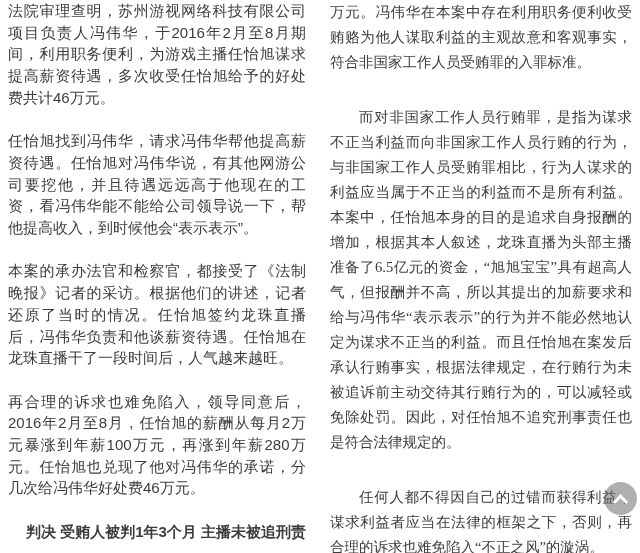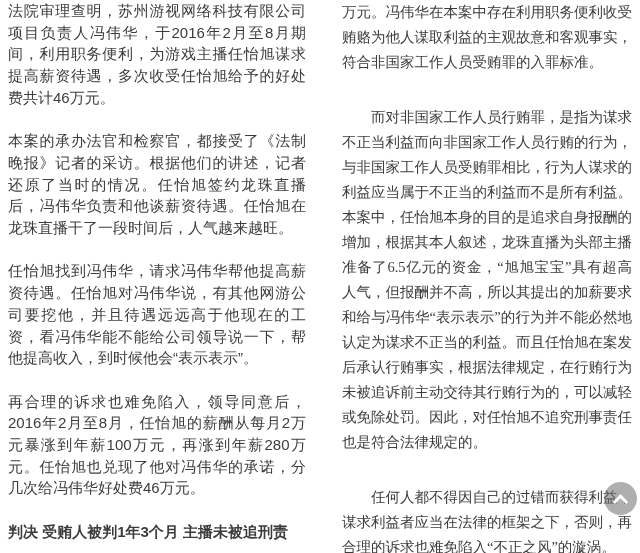--- a/index.html
+++ b/index.html
@@ -31,32 +31,32 @@
   .col-right {
     left: 330px;
     width: 302px;
     font-size: 14.5px;
     line-height: 25px;
   }
   .col-left p {
     margin: 0 0 21.7px 0;
   }
   .col-right p {
-    margin: 0 0 30px 12px;
+    margin: 0 0 30px 0;
   }
   .col-right p.indented {
     text-indent: 2em;
     font-family: Liberation Serif, serif;
   }
   .subheading {
     font-weight: bold;
     color: #3c3c3c;
     font-size: 15px;
     line-height: 21.7px;
-    text-align: left;
+    text-align: right;
   }
   .back-to-top {
     position: absolute;
     left: 604px;
     top: 482px;
     width: 33px;
     height: 33px;
     border-radius: 50%;
     background: rgba(110, 110, 110, 0.55);
     border: none;
@@ -76,22 +76,22 @@
     margin-top: 4px;
   }
 </style>
 </head>
 <body>
 
 <div class="page">
 
   <div class="column col-left">
     <p>法院审理查明，苏州游视网络科技有限公司项目负责人冯伟华，于2016年2月至8月期间，利用职务便利，为游戏主播任怡旭谋求提高薪资待遇，多次收受任怡旭给予的好处费共计46万元。</p>
+    <p>任怡旭找到冯伟华，请求冯伟华帮他提高薪资待遇。任怡旭对冯伟华说，有其他网游公司要挖他，并且待遇远远高于他现在的工资，看冯伟华能不能给公司领导说一下，帮他提高收入，到时候他会“表示表示”。</p>
     <p>本案的承办法官和检察官，都接受了《法制晚报》记者的采访。根据他们的讲述，记者还原了当时的情况。任怡旭签约龙珠直播后，冯伟华负责和他谈薪资待遇。任怡旭在龙珠直播干了一段时间后，人气越来越旺。</p>
-    <p>任怡旭找到冯伟华，请求冯伟华帮他提高薪资待遇。任怡旭对冯伟华说，有其他网游公司要挖他，并且待遇远远高于他现在的工资，看冯伟华能不能给公司领导说一下，帮他提高收入，到时候他会“表示表示”。</p>
     <p>再合理的诉求也难免陷入，领导同意后，2016年2月至8月，任怡旭的薪酬从每月2万元暴涨到年薪100万元，再涨到年薪280万元。任怡旭也兑现了他对冯伟华的承诺，分几次给冯伟华好处费46万元。</p>
     <div class="subheading">判决 受贿人被判1年3个月 主播未被追刑责</div>
   </div>
 
   <div class="column col-right">
     <p>万元。冯伟华在本案中存在利用职务便利收受贿赂为他人谋取利益的主观故意和客观事实，符合非国家工作人员受贿罪的入罪标准。</p>
     <p class="indented">而对非国家工作人员行贿罪，是指为谋求不正当利益而向非国家工作人员行贿的行为，与非国家工作人员受贿罪相比，行为人谋求的利益应当属于不正当的利益而不是所有利益。本案中，任怡旭本身的目的是追求自身报酬的增加，根据其本人叙述，龙珠直播为头部主播准备了6.5亿元的资金，“旭旭宝宝”具有超高人气，但报酬并不高，所以其提出的加薪要求和给与冯伟华“表示表示”的行为并不能必然地认定为谋求不正当的利益。而且任怡旭在案发后承认行贿事实，根据法律规定，在行贿行为未被追诉前主动交待其行贿行为的，可以减轻或免除处罚。因此，对任怡旭不追究刑事责任也是符合法律规定的。</p>
     <p class="indented">任何人都不得因自己的过错而获得利益，谋求利益者应当在法律的框架之下，否则，再合理的诉求也难免陷入“不正之风”的漩涡。</p>
   </div>
 

